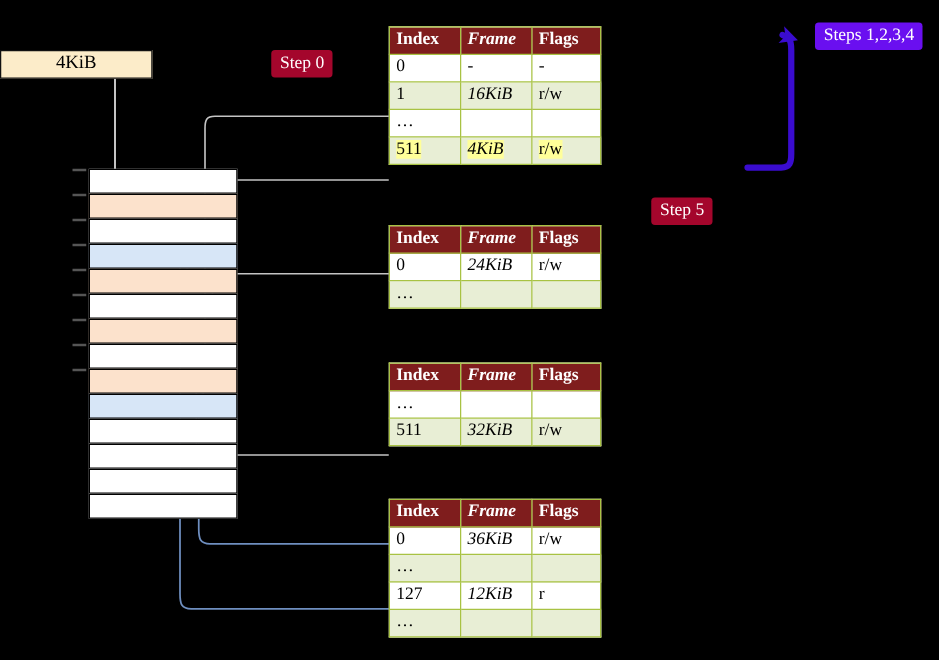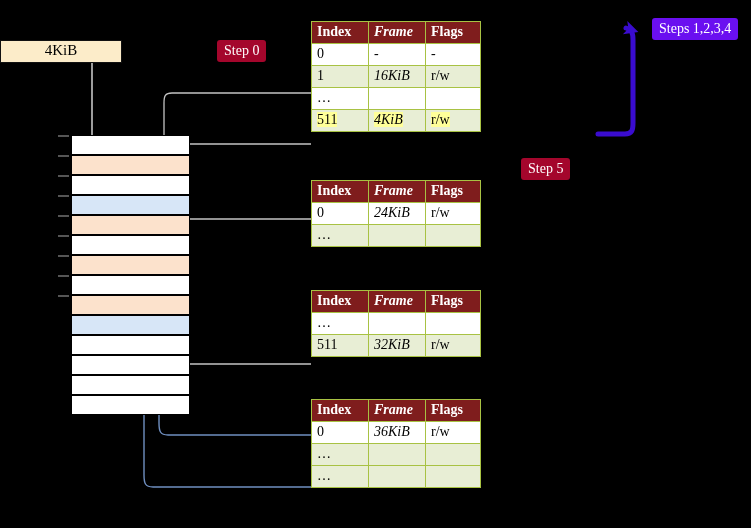--- a/index.html
+++ b/index.html
@@ -258,20 +258,25 @@
         <tr>
           <td class="c-idx">0</td>
           <td class="c-frm">36KiB</td>
           <td class="c-flg">r/w</td>
         </tr>
         <tr class="alt">
           <td class="c-idx">…</td>
           <td class="c-frm"></td>
           <td class="c-flg"></td>
         </tr>
+        <tr>
+          <td class="c-idx">127</td>
+          <td class="c-frm">12KiB</td>
+          <td class="c-flg">r</td>
+        </tr>
         <tr class="alt">
           <td class="c-idx">…</td>
           <td class="c-frm"></td>
           <td class="c-flg"></td>
         </tr>
       </tbody>
   </table>
 
 </div>
 

